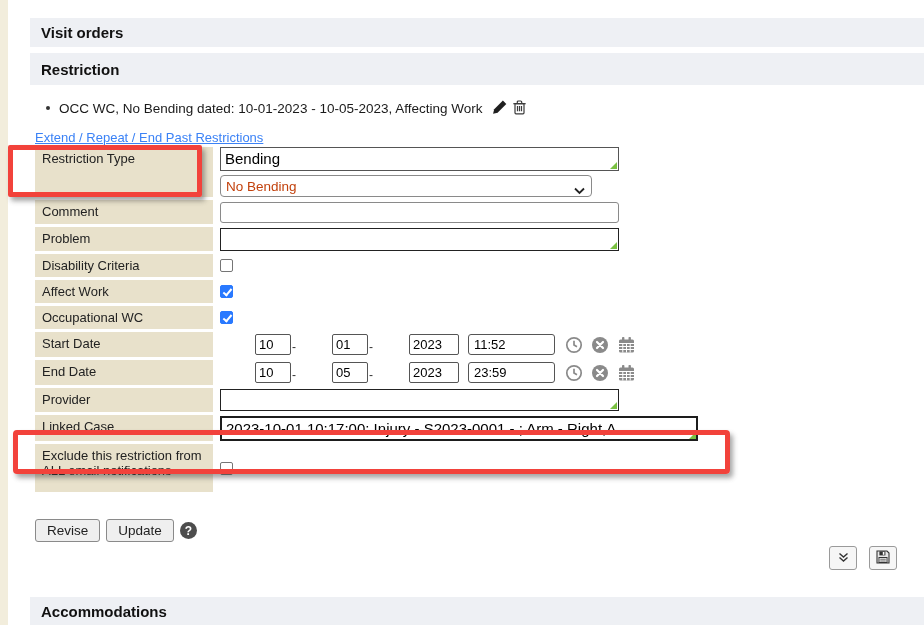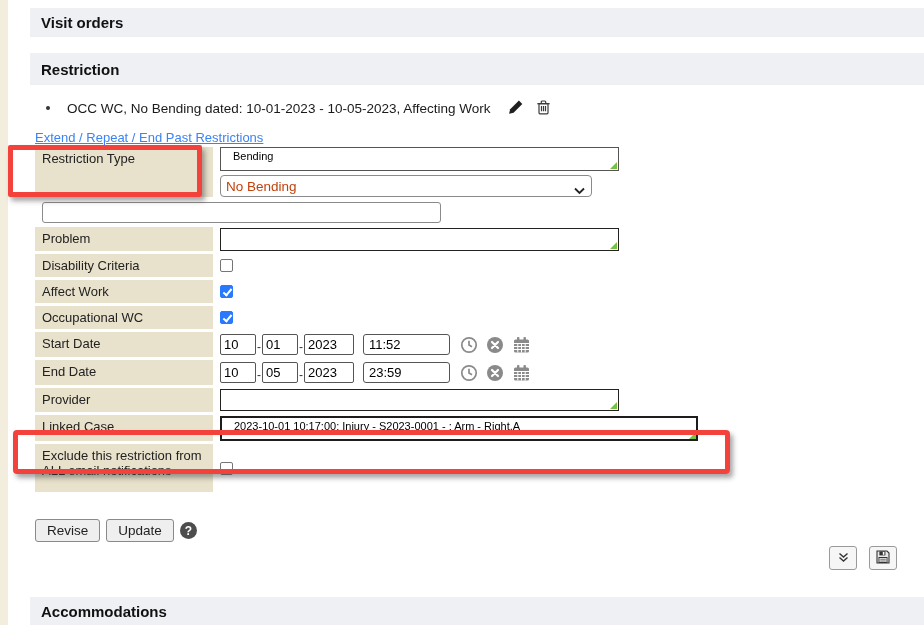--- a/index.html
+++ b/index.html
@@ -8,27 +8,27 @@
     width:924px; height:625px; position:relative; overflow:hidden;
     background:#ffffff; font-family:"Liberation Sans", sans-serif; color:#1a1a1a;
   }
   .left-strip { position:absolute; left:0; top:0; width:8px; height:625px; background:#f2eddc; }
 
   .section-bar {
     position:absolute; left:30px; width:894px; background:#eef0f4;
     display:flex; align-items:center; padding-left:11px;
     font-weight:bold; font-size:15px; color:#111;
   }
-  .bar-visit { top:8px; height:29px; }
+  .bar-visit { top:18px; height:29px; }
   .bar-restrictions { top:53px; height:32px; }
   .bar-accommodations { top:597px; height:28px;text-align:center; }
 
   .bullet-row {
     position:absolute; left:46px; top:98px; height:20px;
-    display:flex; align-items:center; font-size:13.5px; color:#1a1a1a;gap:8px;
+    display:flex; align-items:center; font-size:13.5px; color:#1a1a1a;
   }
   .bullet-dot { width:4px; height:4px; background:#333; border-radius:50%; margin-right:9px; }
   .bullet-row .txt { margin-right:8px; }
   .icon-btn { display:inline-flex; align-items:center; justify-content:center; cursor:pointer; background:none; border:none; padding:0; margin:0 2px; }
 
   .extend-link {
     position:absolute; left:35px; top:130px; font-size:13px; color:#3b82f6;
     text-decoration:underline; cursor:pointer;
   }
 
@@ -38,43 +38,43 @@
     width:178px; flex:0 0 178px; background:#e8e1cb; font-size:13px; color:#222;
     padding:4px 4px 2px 7px; line-height:15px;
   }
   .ffield { padding-left:7px; display:flex; align-items:center; }
   .ffield.stacked { flex-direction:column; align-items:flex-start; justify-content:space-between; }
 
   .ta-wrap { position:relative; display:inline-block; }
   .grip { position:absolute; right:2px; bottom:2px; width:0; height:0;
     border-left:7px solid transparent; border-bottom:7px solid #7ac142; pointer-events:none; }
   textarea {
-    font-family:"Liberation Sans", sans-serif; font-size:11px; resize:none;
-    padding:2px 12px; margin:0; display:block; overflow:hidden;
+    font-family:"Liberation Sans", sans-serif; font-size:15px; resize:none;
+    padding:2px 4px; margin:0; display:block; overflow:hidden;
   }
   .ta-std   { width:399px; height:24px; border:1px solid #555; }
   .ta-dark  { width:399px; height:23px; border:1px solid #222; }
   .ta-prov  { width:399px; height:22px; border:1px solid #222; }
   .ta-link  { width:478px; height:25px; border:2px solid #1d1d1d; }
 
   select.sel {
     width:372px; height:22px; font-size:13.5px; font-family:"Liberation Sans", sans-serif;
     appearance:none; -webkit-appearance:none; border:1px solid #8a8a8a; border-radius:4px;
     background:#fff; padding:0 22px 0 5px; color:#c2410c;
   }
   .sel-wrap { position:relative; display:inline-block; margin-top:2px; }
   .sel-chev { position:absolute; right:7px; top:6px; pointer-events:none; }
 
   input.txt-std {
     width:399px; height:21px; border:1px solid #8a8a8a; border-radius:3px;
     font-size:13px; padding:0 4px; font-family:"Liberation Sans", sans-serif;
   }
   input.dnum {
     height:21px; border:1px solid #555; border-radius:2px; font-size:13px;
-    padding:0 3px; font-family:"Liberation Sans", sans-serif;
+    padding:0 3px; font-family:"Liberation Sans", sans-serif;margin-left:35px;
   }
   .w-mm { width:36px; } .w-dd { width:36px; } .w-yy { width:50px; }
   input.dtime {
     width:87px; height:21px; border:1px solid #555; border-radius:3px;
     font-size:13px; padding:0 5px; margin-left:9px; font-family:"Liberation Sans", sans-serif;
   }
   .dash { font-size:12px; color:#333; margin:4px 1px 0 1px; }
   .dicons { display:flex; align-items:center; margin-left:8px; gap:4px; }
 
   input[type="checkbox"] {
@@ -162,20 +162,21 @@
         <span class="sel-chev">
           <svg width="11" height="8" viewBox="0 0 11 8" fill="none" stroke="#222" stroke-width="1.8">
               <path d="M1 1.5l4.5 4.5L10 1.5"></path>
             </svg>
         </span>
       </span>
     </div>
   </div>
 
   <div class="frow" style="height:24px">
+    <div class="flabel">Comment</div>
     <div class="ffield">
       <input type="text" class="txt-std" value="" style="">
     </div>
   </div>
 
   <div class="frow" style="height:24px">
     <div class="flabel">Problem</div>
     <div class="ffield">
       <span class="ta-wrap">
         <textarea class="ta-dark" style=""></textarea>

